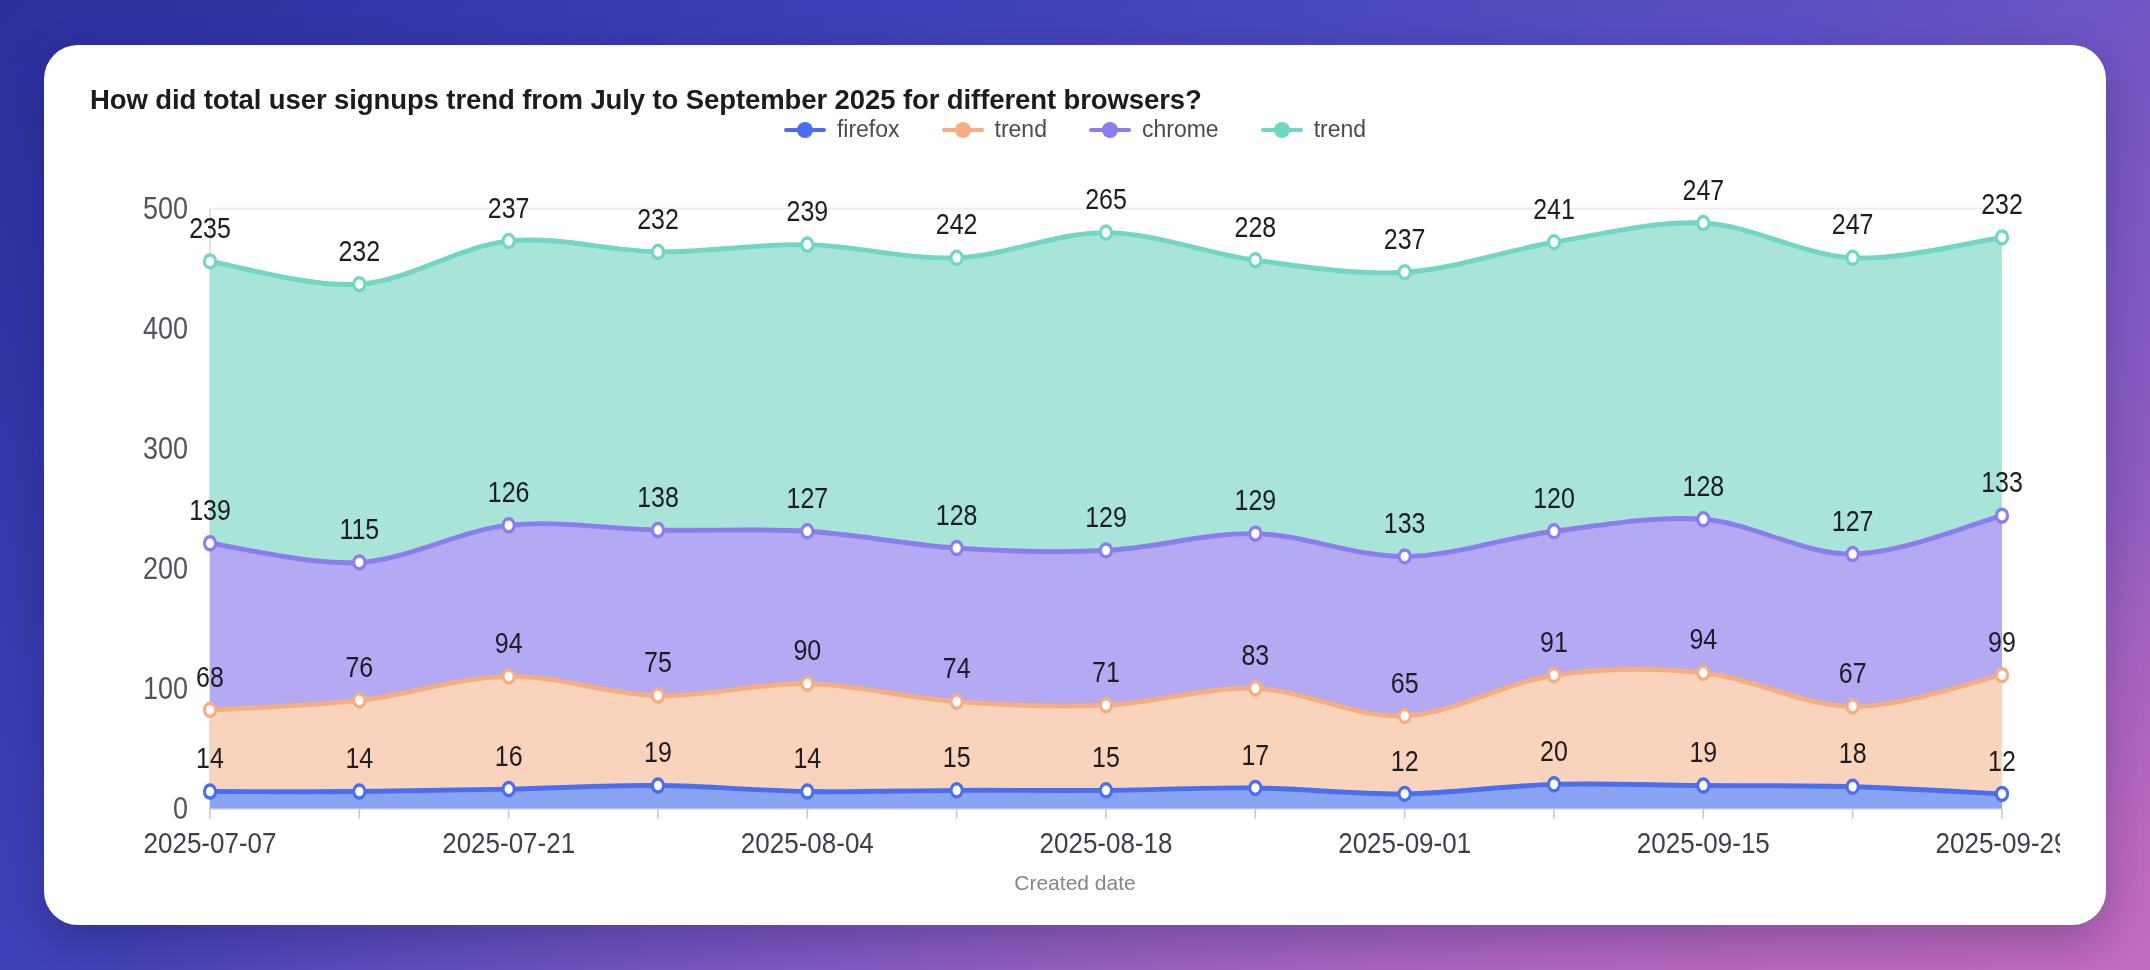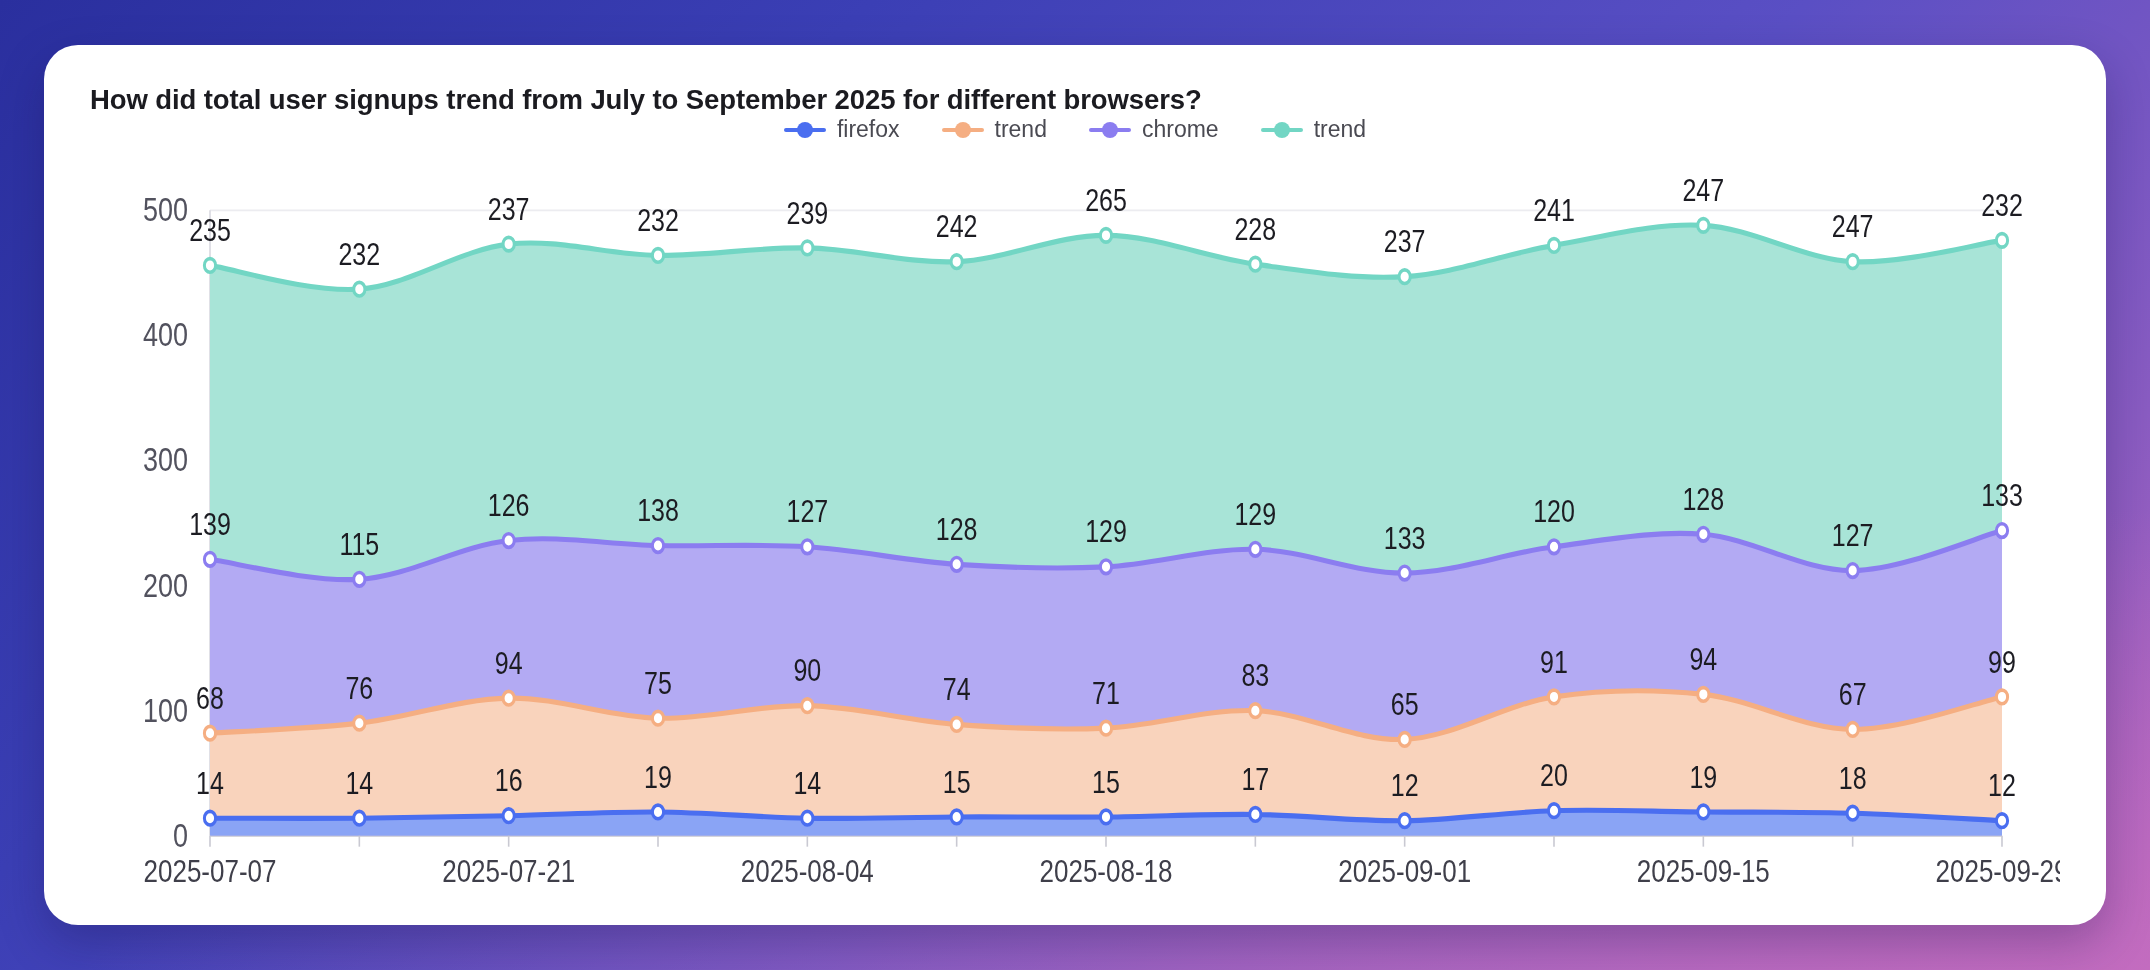--- a/index.html
+++ b/index.html
@@ -240,13 +240,14 @@
         <text x="1314.6666666666667" y="586" text-anchor="middle" fill="#3f3f4a" font-size="26" font-family="&quot;Liberation Sans&quot;, sans-serif">2025-09-01</text>
         <line x1="1464" y1="548" x2="1464" y2="557" stroke="#c9c9d2" stroke-width="1.6"></line>
         <line x1="1613.3333333333333" y1="548" x2="1613.3333333333333" y2="557" stroke="#c9c9d2" stroke-width="1.6"></line>
         <text x="1613.3333333333333" y="586" text-anchor="middle" fill="#3f3f4a" font-size="26" font-family="&quot;Liberation Sans&quot;, sans-serif">2025-09-15</text>
         <line x1="1762.6666666666667" y1="548" x2="1762.6666666666667" y2="557" stroke="#c9c9d2" stroke-width="1.6"></line>
         <line x1="1912" y1="548" x2="1912" y2="557" stroke="#c9c9d2" stroke-width="1.6"></line>
         <text x="1912" y="586" text-anchor="middle" fill="#3f3f4a" font-size="26" font-family="&quot;Liberation Sans&quot;, sans-serif">2025-09-29</text>
       </svg>
   </div>
 
+  <div class="axis-x-title">Created date</div>
 </div>
 
 </body></html>

